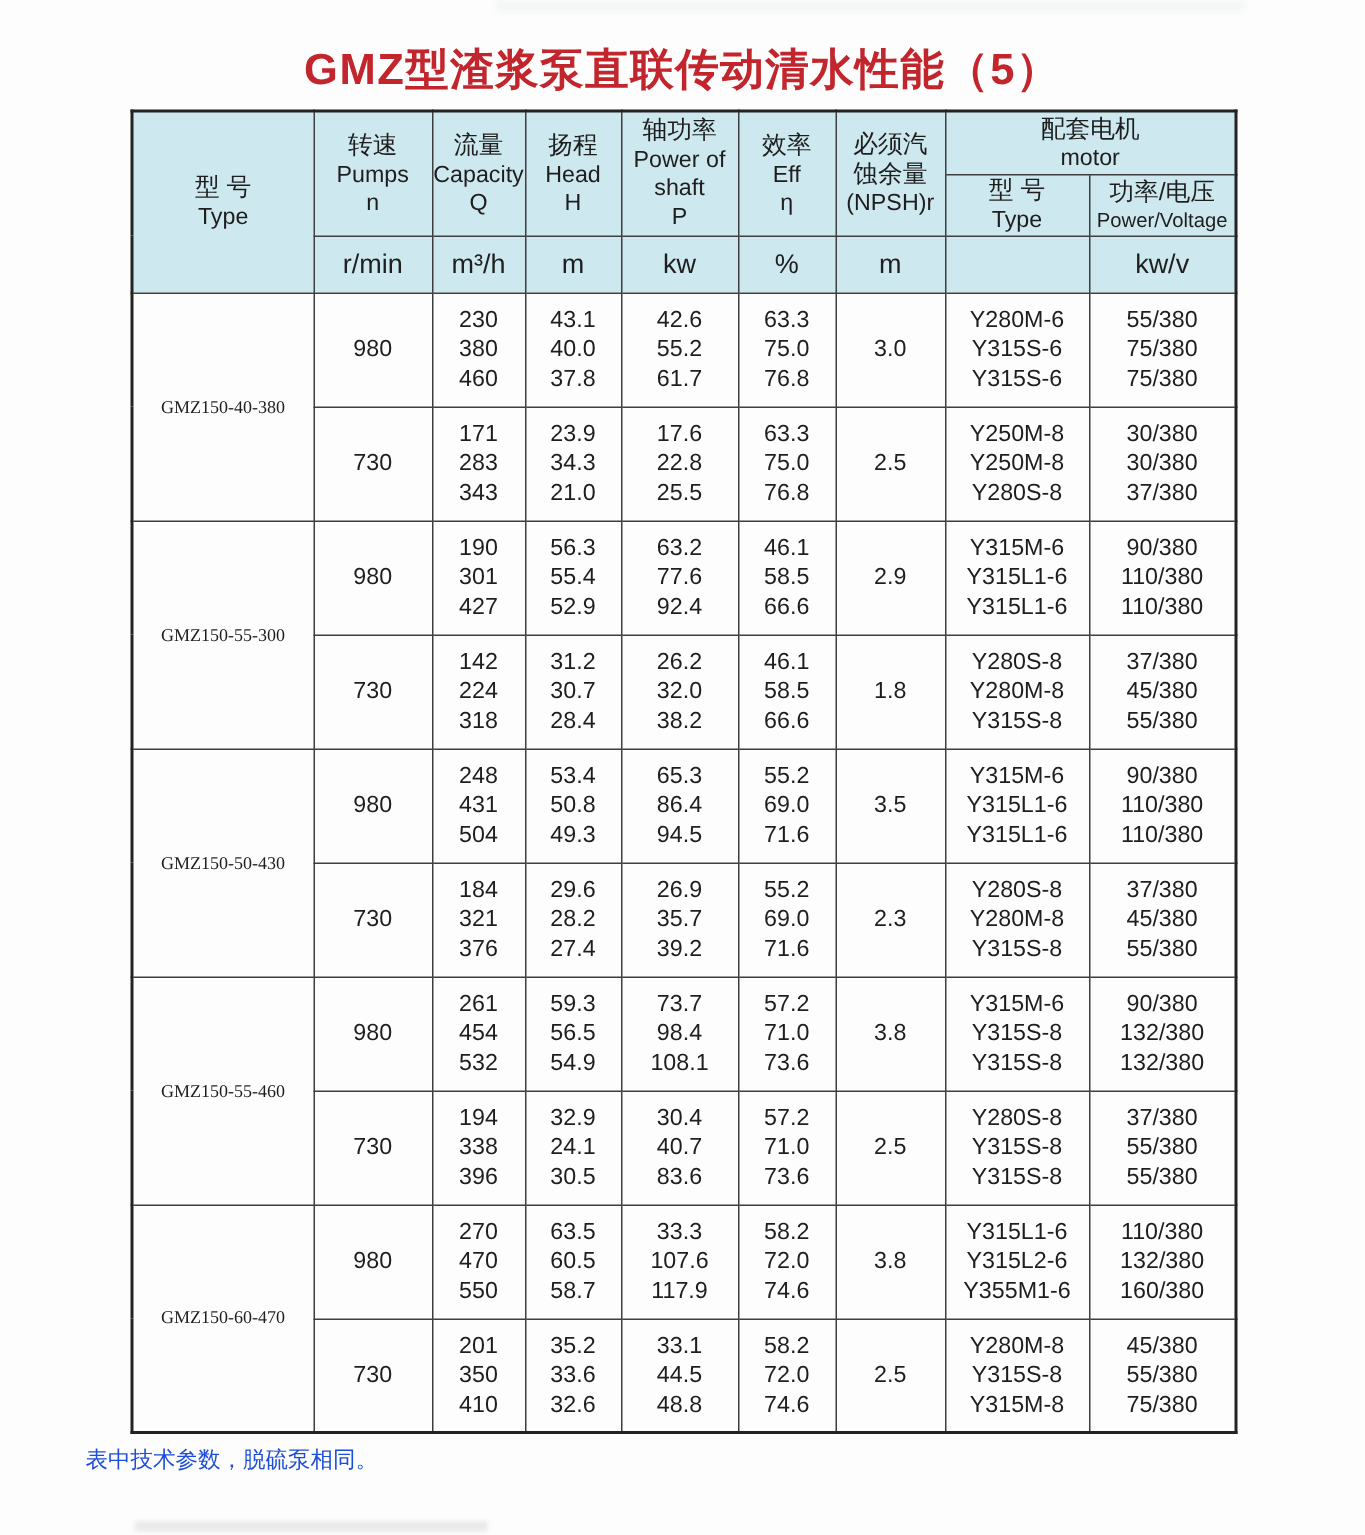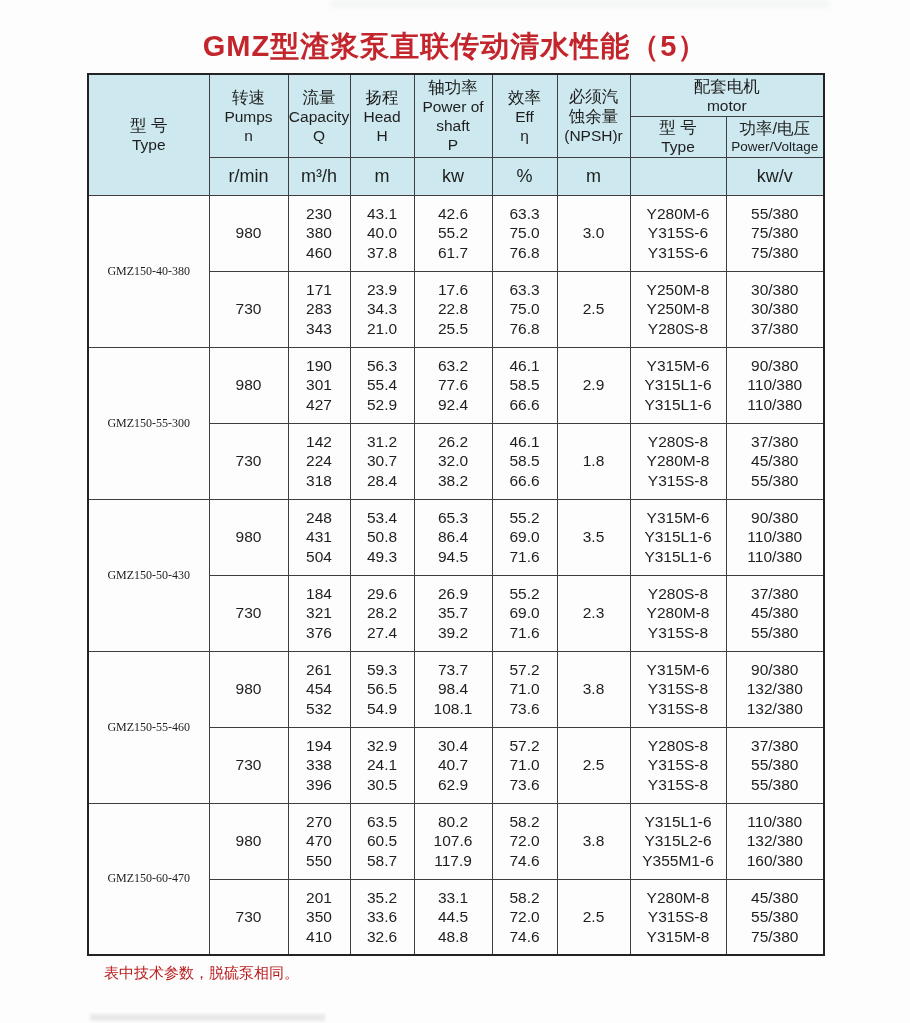--- a/index.html
+++ b/index.html
@@ -55,23 +55,23 @@
   tr.hrow-units{height:38px;}
   tbody tr{height:76px;}
   td.c{
     white-space:pre-line;
     font-size:15.5px;
     line-height:19.5px;
   }
   td.model{font-size:12px;font-family:Liberation Serif, serif;}
   .unit{font-size:18px;}
   .footnote{
-    margin:8px 0 0 104px;
+    margin:8px 0 0 57px;
     font-size:15px;
-    color:#b91c1c;
+    color:#1d4ed8;
   }
   .bottom-smudge{
     position:absolute;
     left:90px;top:1014px;
     width:235px;height:7px;
     background:#e9e9e9;
     filter:blur(1.5px);
   }
   .top-smudge{
     position:absolute;
@@ -326,42 +326,42 @@
         <tr>
           <td class="c">730</td>
           <td class="c">194
 338
 396</td>
           <td class="c">32.9
 24.1
 30.5</td>
           <td class="c">30.4
 40.7
-62.9</td>
+83.6</td>
           <td class="c">57.2
 71.0
 73.6</td>
           <td class="c">2.5</td>
           <td class="c">Y280S-8
 Y315S-8
 Y315S-8</td>
           <td class="c">37/380
 55/380
 55/380</td>
         </tr>
         <tr>
           <td rowspan="2" class="model">GMZ150-60-470</td>
           <td class="c">980</td>
           <td class="c">270
 470
 550</td>
           <td class="c">63.5
 60.5
 58.7</td>
-          <td class="c">80.2
+          <td class="c">33.3
 107.6
 117.9</td>
           <td class="c">58.2
 72.0
 74.6</td>
           <td class="c">3.8</td>
           <td class="c">Y315L1-6
 Y315L2-6
 Y355M1-6</td>
           <td class="c">110/380

